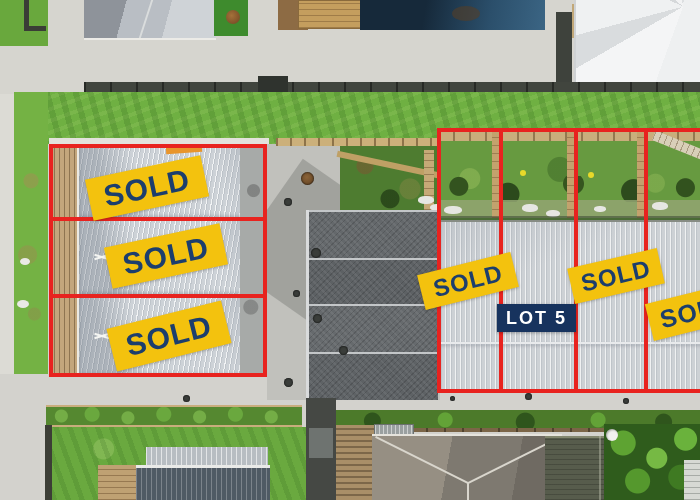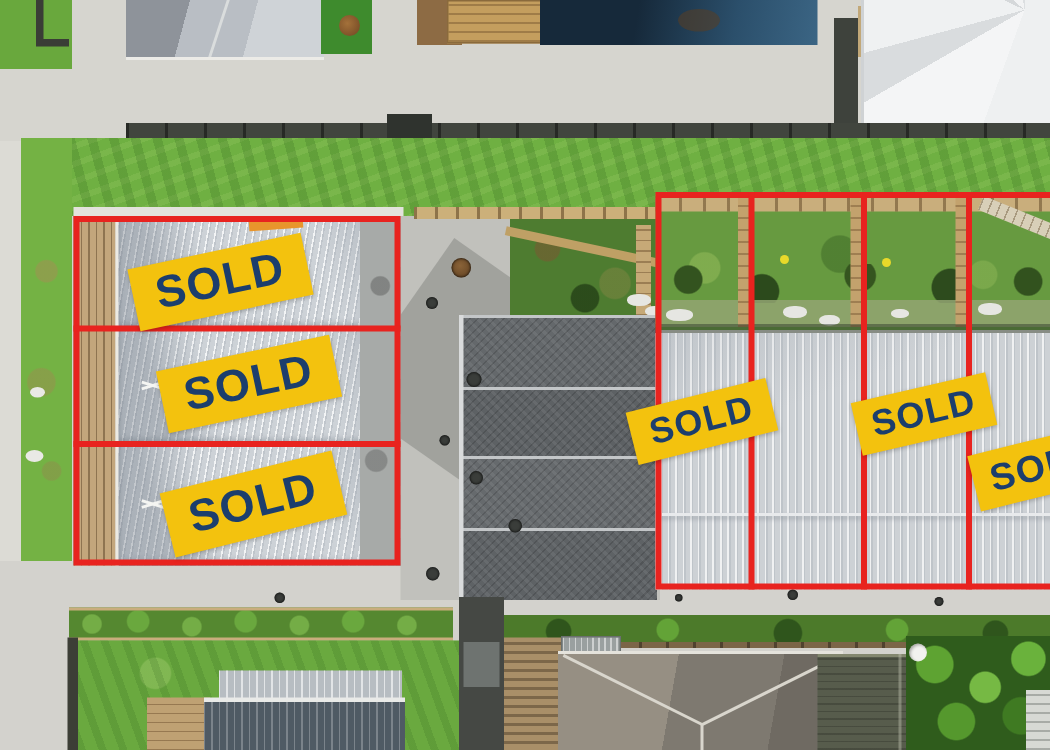--- a/index.html
+++ b/index.html
@@ -325,14 +325,17 @@
   </div>
   <div class="abs sold" style="left:420px;top:263px;width:96px;height:36px;font-size:24px;transform:rotate(-14deg);">
     <span>SOLD</span>
   </div>
   <div class="abs sold" style="left:570px;top:258px;width:92px;height:36px;font-size:24px;transform:rotate(-13deg);">
     <span>SOLD</span>
   </div>
   <div class="abs sold" style="left:648px;top:292px;width:96px;height:38px;font-size:25px;transform:rotate(-14deg);">
     <span>SOLD</span>
   </div>
+  <div class="abs lot5" style="left:497px;top:304px;width:79px;height:28px;font-size:18px;">
+    <span>LOT 5</span>
+  </div>
 
 </div>
 
 </body></html>

